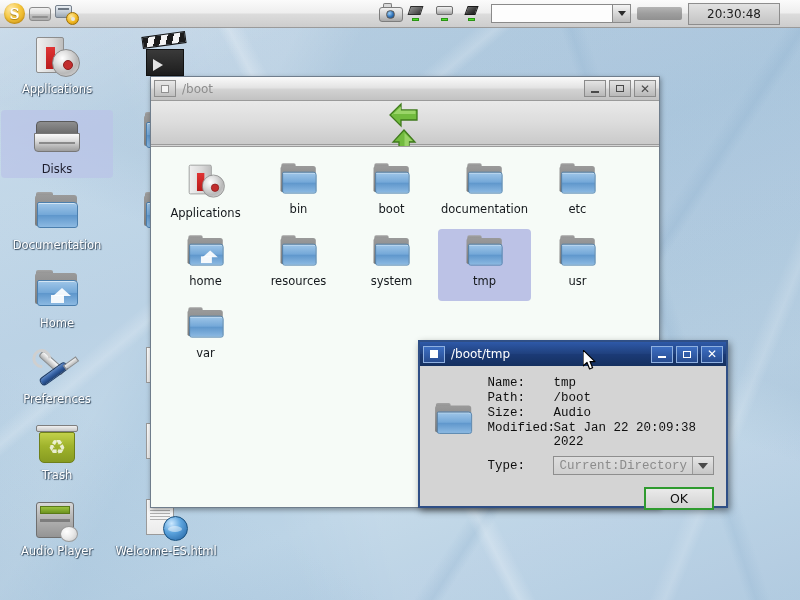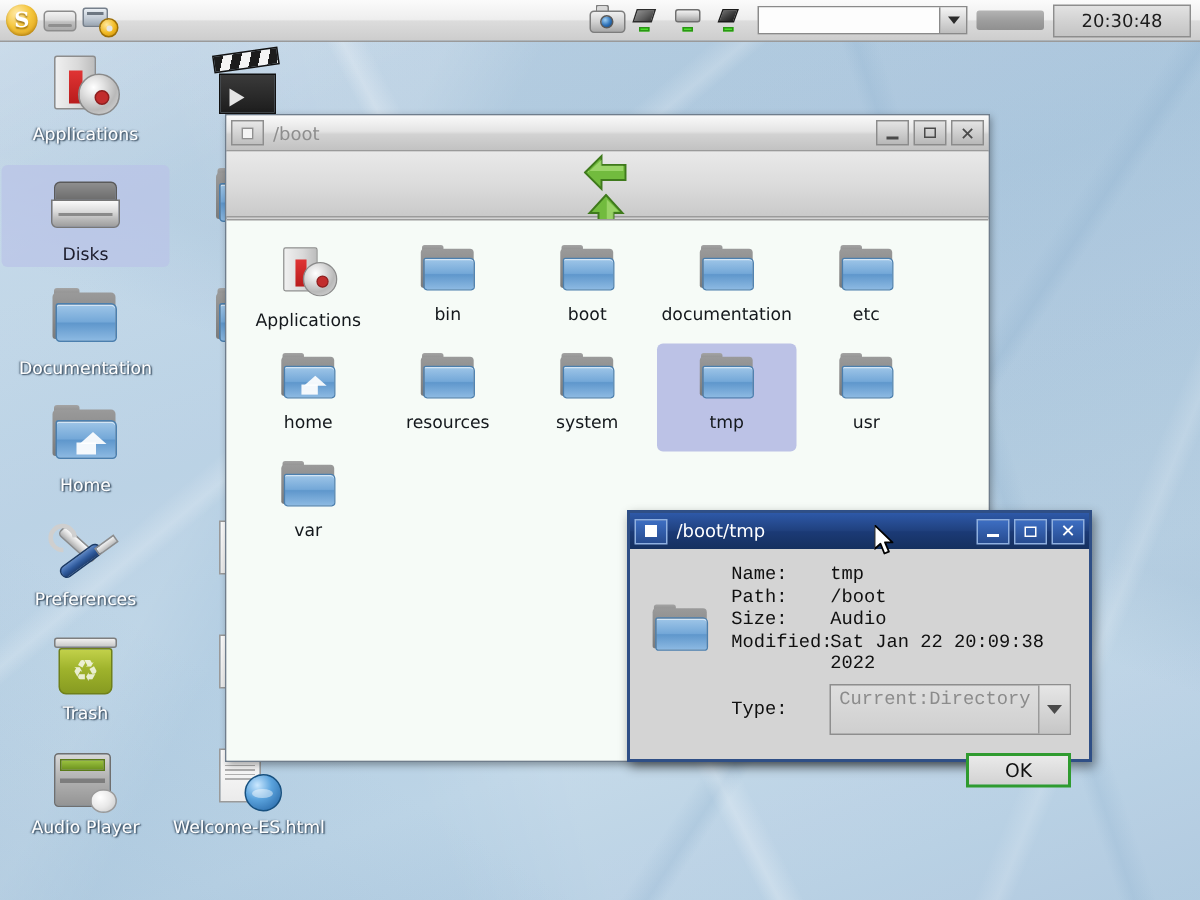--- a/index.html
+++ b/index.html
@@ -42,21 +42,21 @@
   #taskbar {
     position: absolute; top: 0; left: 0;
     width: 800px; height: 28px;
     background: linear-gradient(to bottom, #fbfbfb 0%, #eeeeee 48%, #dcdcdc 52%, #cdcdcd 100%);
     border-bottom: 1px solid #9a9a9a;
     display: flex; align-items: center;
     z-index: 50;
   }
   .tb-left { display: flex; align-items: center; gap: 4px; padding-left: 4px; }
   .tb-spacer { flex: 1; }
-  .tb-right { display: flex; align-items: center; gap: 6px; padding-right: 6px; }
+  .tb-right { display: flex; align-items: center; gap: 6px; padding-right: 20px; }
 
   .tray-icon { width: 22px; height: 22px; position: relative; }
 
   
   .logo-s {
     width: 21px; height: 21px; border-radius: 50%;
     background: radial-gradient(circle at 34% 28%, #ffe9a8 0%, #f5c63c 46%, #d99a12 100%);
     box-shadow: inset 0 -1px 2px rgba(120,80,0,0.45);
     color: #fff; font-weight: bold; font-size: 14px;
     font-family: "DejaVu Serif", serif;
@@ -511,21 +511,21 @@
   .dlg-icon { width: 52px; padding-top: 22px; }
   .dlg-icon .folder { transform: scale(0.86); }
   .dlg-fields { flex: 1; }
   .field-row { display: flex; align-items: baseline; margin-bottom: 1px; }
   .field-label {
     width: 66px; font-size: 12.5px; color: #101010; font-weight: normal;
   }
   .field-value { font-size: 12.5px; color: #101010; }
   .type-row { display: flex; align-items: center; margin-top: 7px; }
   .type-combo {
-    flex: 1; height: 34px; display: flex;
+    flex: 1; height: 19px; display: flex;
     border: 1px solid #8e8e8e;
     background: linear-gradient(to bottom, #dedede, #cfcfcf);
   }
   .type-combo .tv {
     flex: 1; padding: 2px 5px; font-size: 12.5px; color: #8b8b8b;
     overflow: hidden; white-space: nowrap;
   }
   .type-combo .ta {
     width: 21px; border-left: 1px solid #9a9a9a;
     background: linear-gradient(to bottom, #e6e6e6, #c6c6c6);

